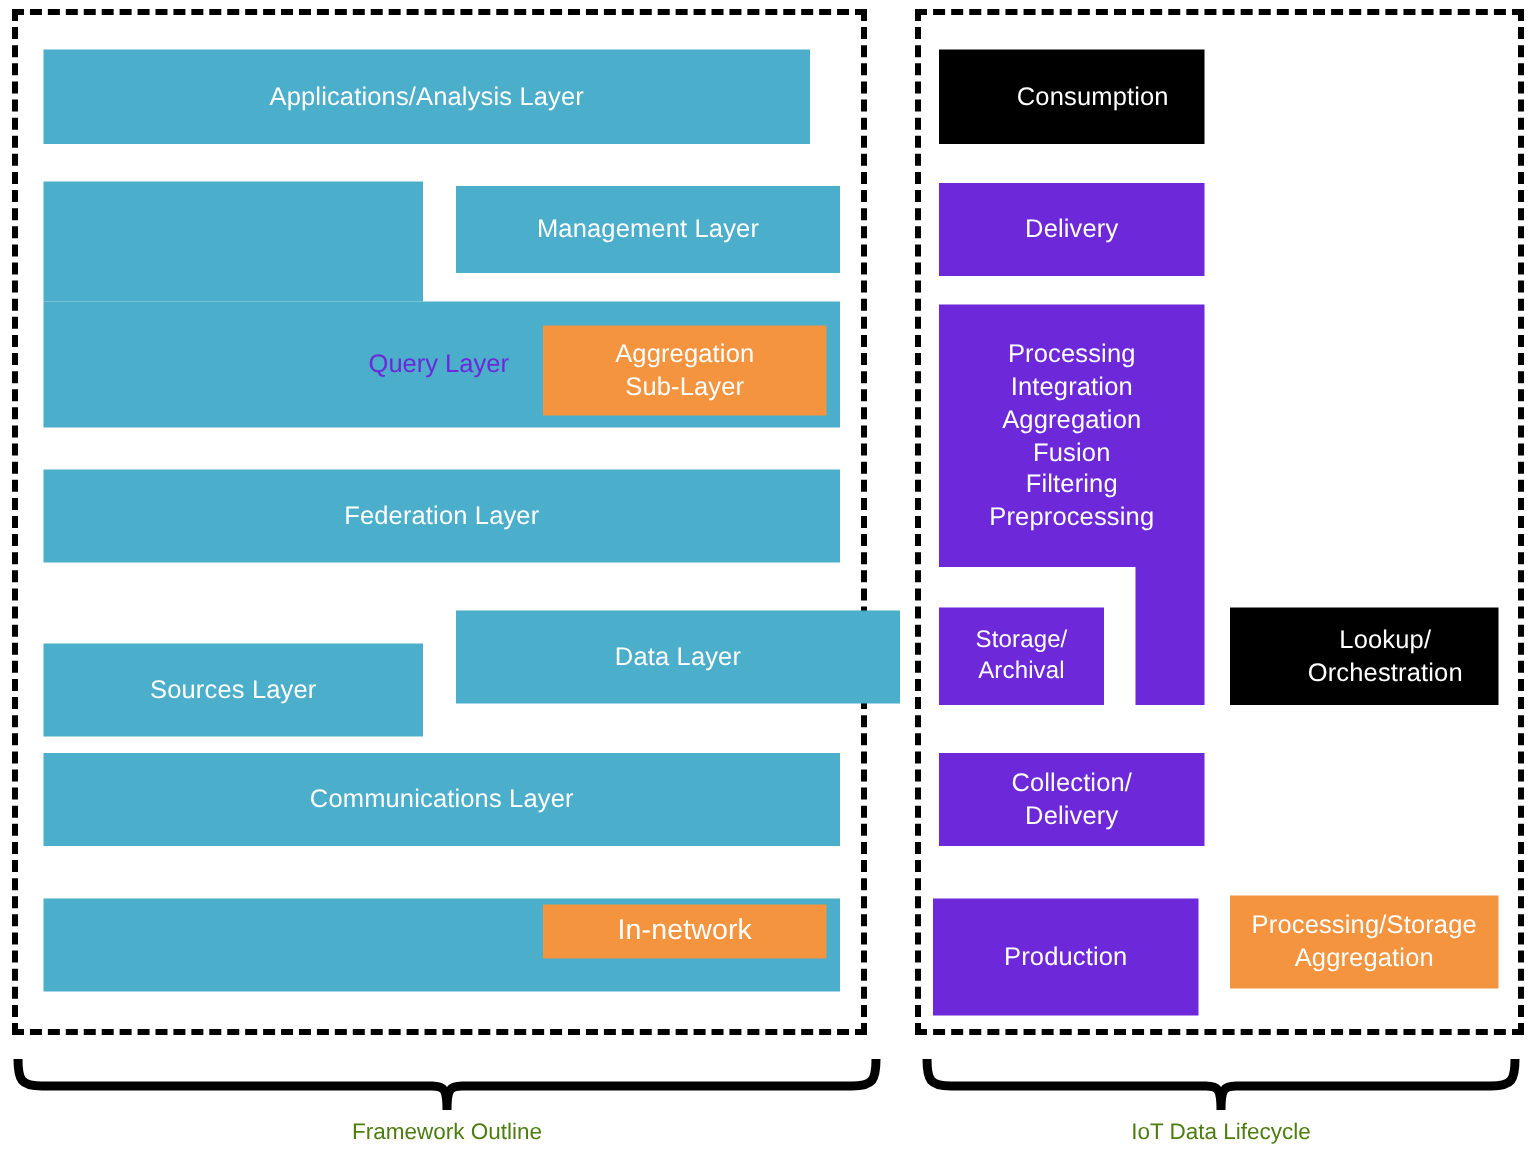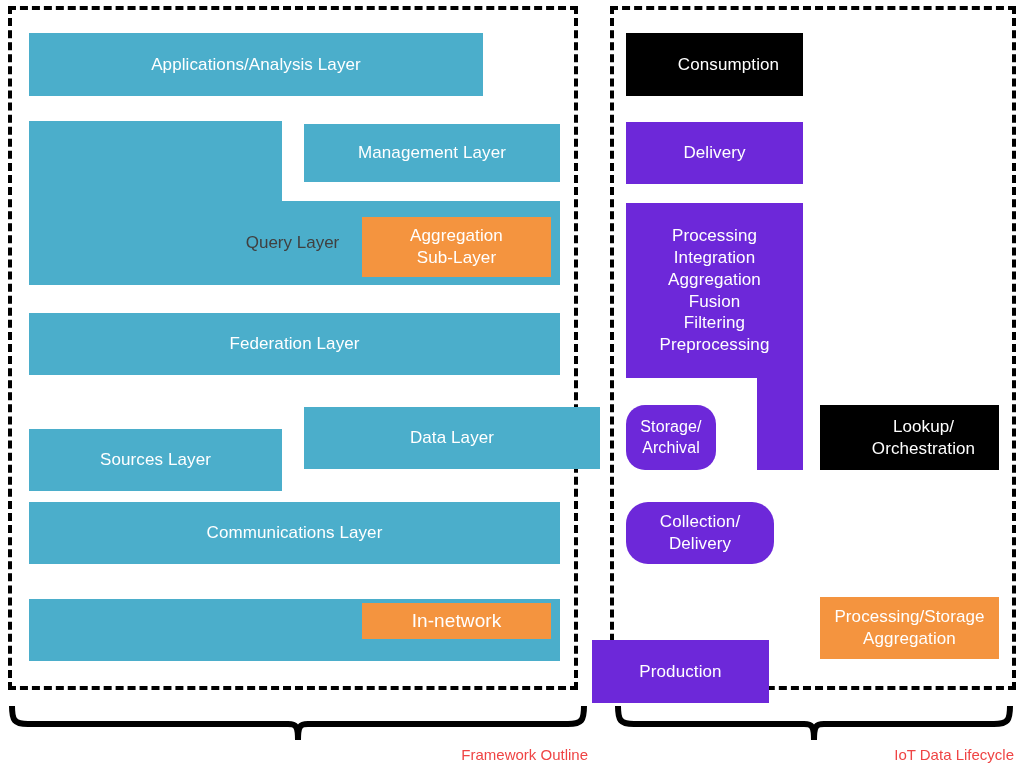--- a/index.html
+++ b/index.html
@@ -38,43 +38,43 @@
   .green {background:#6d28d9;}
   .olive {background:#000000;padding-left:28px;}
 
   .f16{font-size:16px;}
   .f17{font-size:17px;}
   .f19{font-size:19px;}
 
   
   .floatlabel{
     position:absolute;
-    color:#404040;
+    color:#6d28d9;
     display:flex;align-items:center;justify-content:center;
     text-align:right;white-space:pre-line;line-height:1.28;
   }
 
   
   .bracket{position:absolute;}
   .caption{
     position:absolute;
-    text-align:right;
+    text-align:center;
     font-size:15px;
-    color:#ef4444;
+    color:#4d7c0f;
     font-family:"Liberation Sans","DejaVu Sans",sans-serif;
   }
 </style>
 </head>
 <body>
 
 <div id="stage">
 
   <div class="panel" id="panel-left"></div>
 
-  <div class="box blue f17" style="left:29px;top:33px;width:454px;height:63px;">Applications/Analysis Layer</div>
+  <div class="box blue f17" style="left:29px;top:33px;width:511px;height:63px;">Applications/Analysis Layer</div>
 
   <div class="box blue" style="left:29px;top:121px;width:253px;height:80px;"></div>
   <div class="box blue" style="left:29px;top:201px;width:531px;height:84px;"></div>
   <div class="floatlabel f17" style="left:190px;top:201px;width:205px;height:84px;">Query Layer</div>
 
   <div class="box blue f17" style="left:304px;top:124px;width:256px;height:58px;">Management Layer</div>
 
   <div class="box orange f17" style="left:362px;top:217px;width:189px;height:60px;">Aggregation
 Sub-Layer</div>
 
@@ -97,30 +97,30 @@
   <div class="box green f17" style="left:626px;top:122px;width:177px;height:62px;">Delivery</div>
 
   <div class="box green f17" style="left:626px;top:203px;width:177px;height:175px;">Processing
 Integration
 Aggregation
 Fusion
 Filtering
 Preprocessing</div>
   <div class="box green" style="left:757px;top:378px;width:46px;height:92px;"></div>
 
-  <div class="box green f16" style="left:626px;top:405px;width:90px;height:65px;border-radius:19px;">Storage/
+  <div class="box green f16" style="left:626px;top:405px;width:110px;height:65px;">Storage/
 Archival</div>
 
   <div class="box olive f17" style="left:820px;top:405px;width:179px;height:65px;">Lookup/
 Orchestration</div>
 
-  <div class="box green f17" style="left:626px;top:502px;width:148px;height:62px;border-radius:22px;">Collection/
+  <div class="box green f17" style="left:626px;top:502px;width:177px;height:62px;">Collection/
 Delivery</div>
 
-  <div class="box green f17" style="left:592px;top:599px;width:177px;height:63px;margin-top:41px;">Production</div>
+  <div class="box green f17" style="left:622px;top:599px;width:177px;height:78px;">Production</div>
 
   <div class="box orange f17" style="left:820px;top:597px;width:179px;height:62px;">Processing/Storage
 Aggregation</div>
 
   <svg class="bracket" style="left:8px;top:702px;width:580px;height:40px;" viewBox="0 0 580 40" preserveAspectRatio="none">
     <path d="M 4 4 C 4 18, 6 22, 20 22 L 280 22 C 288 22, 290 24, 290 38
              C 290 24, 292 22, 300 22 L 560 22 C 574 22, 576 18, 576 4" fill="none" stroke="#000000" stroke-width="6" stroke-linecap="butt"></path>
   </svg>
 
   <svg class="bracket" style="left:614px;top:702px;width:400px;height:40px;" viewBox="0 0 400 40" preserveAspectRatio="none">

